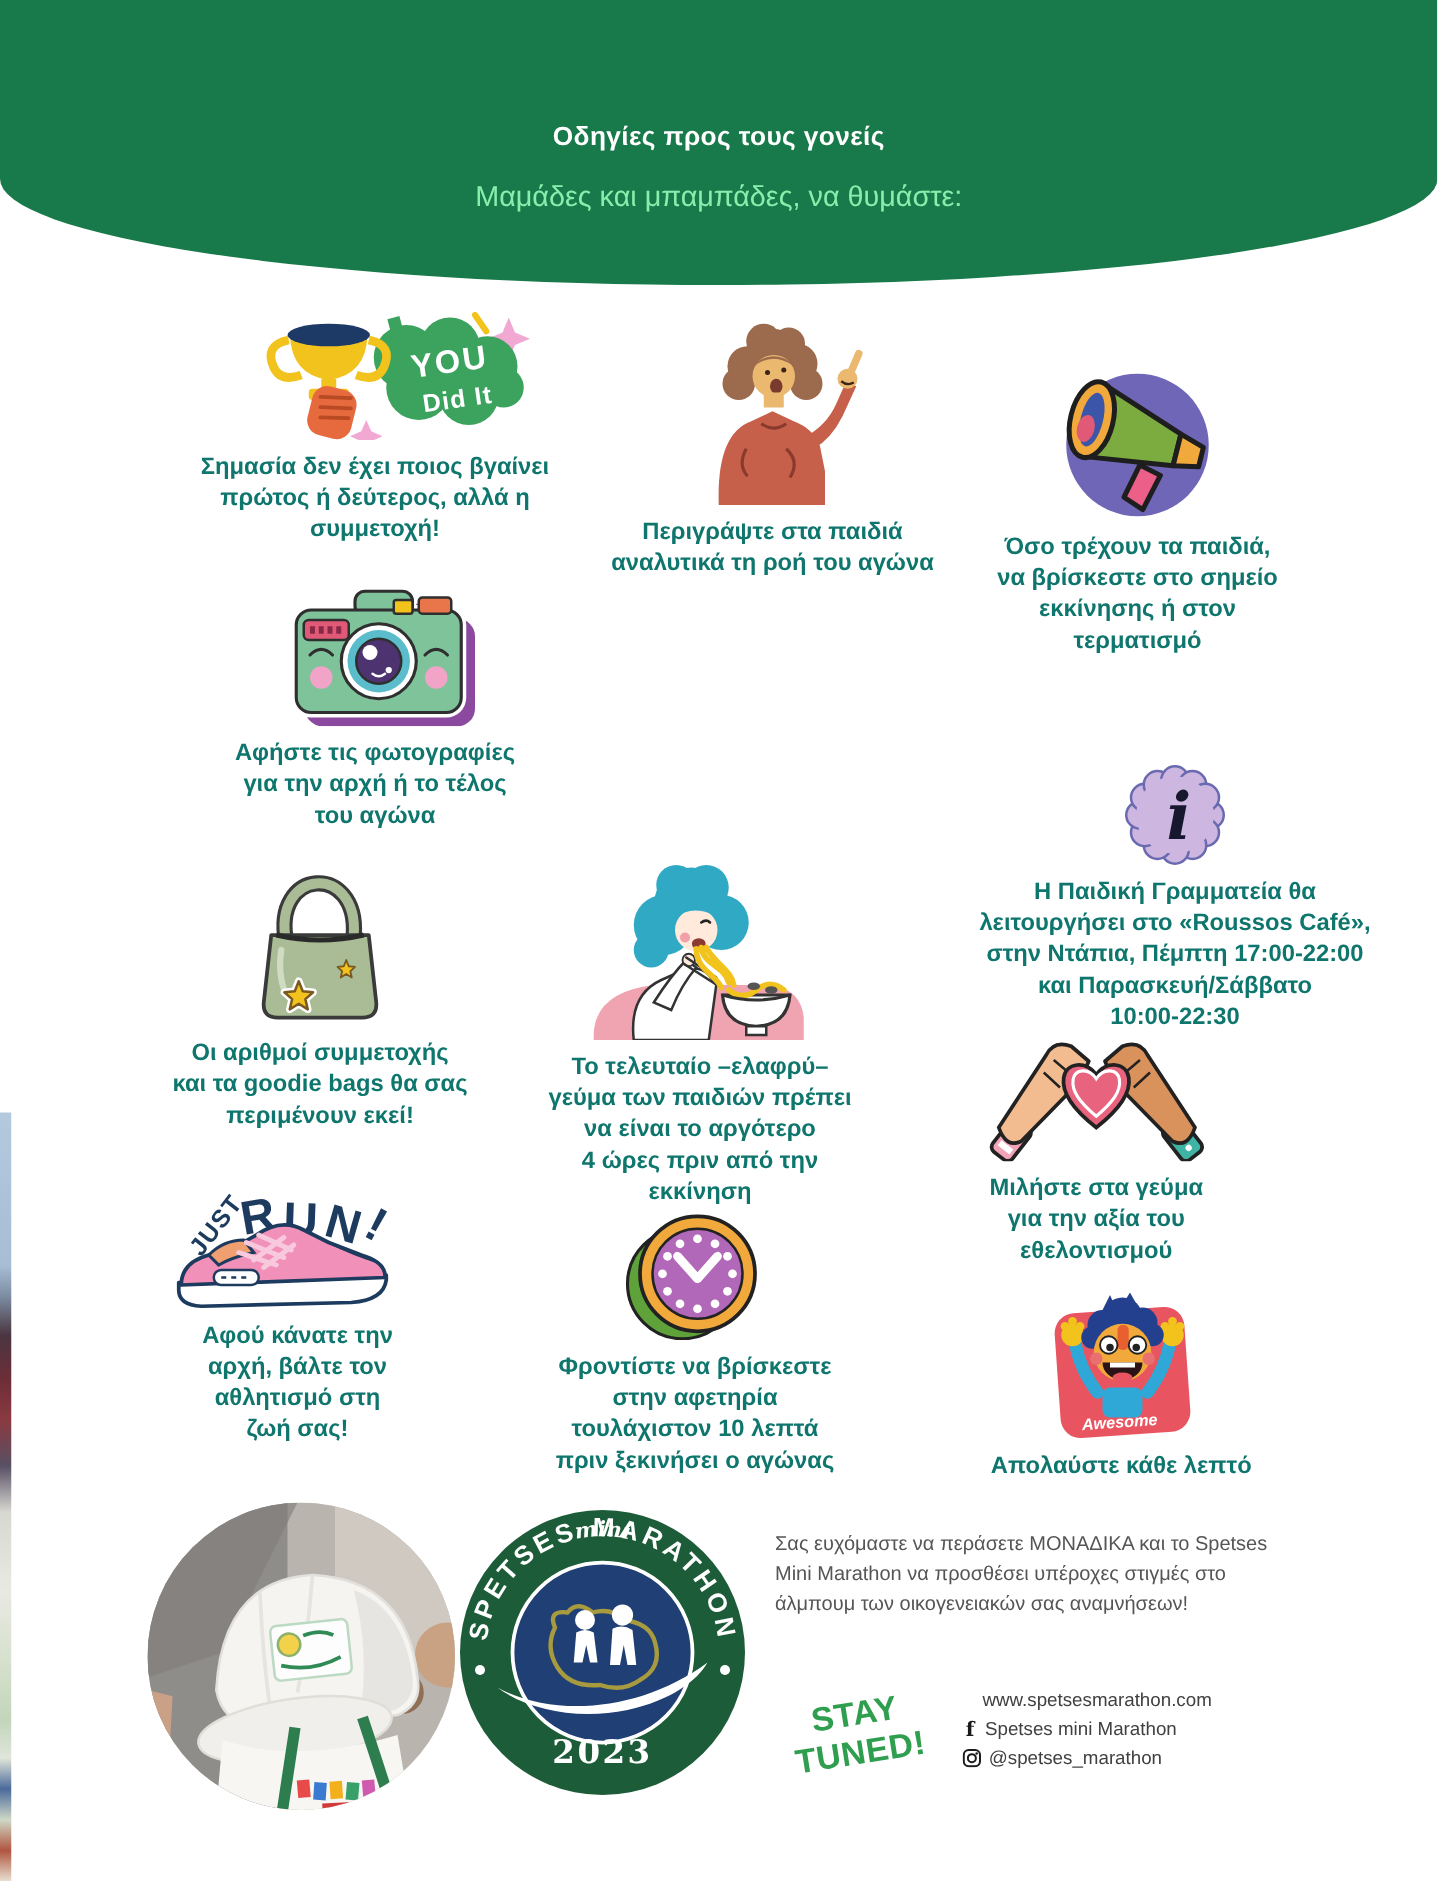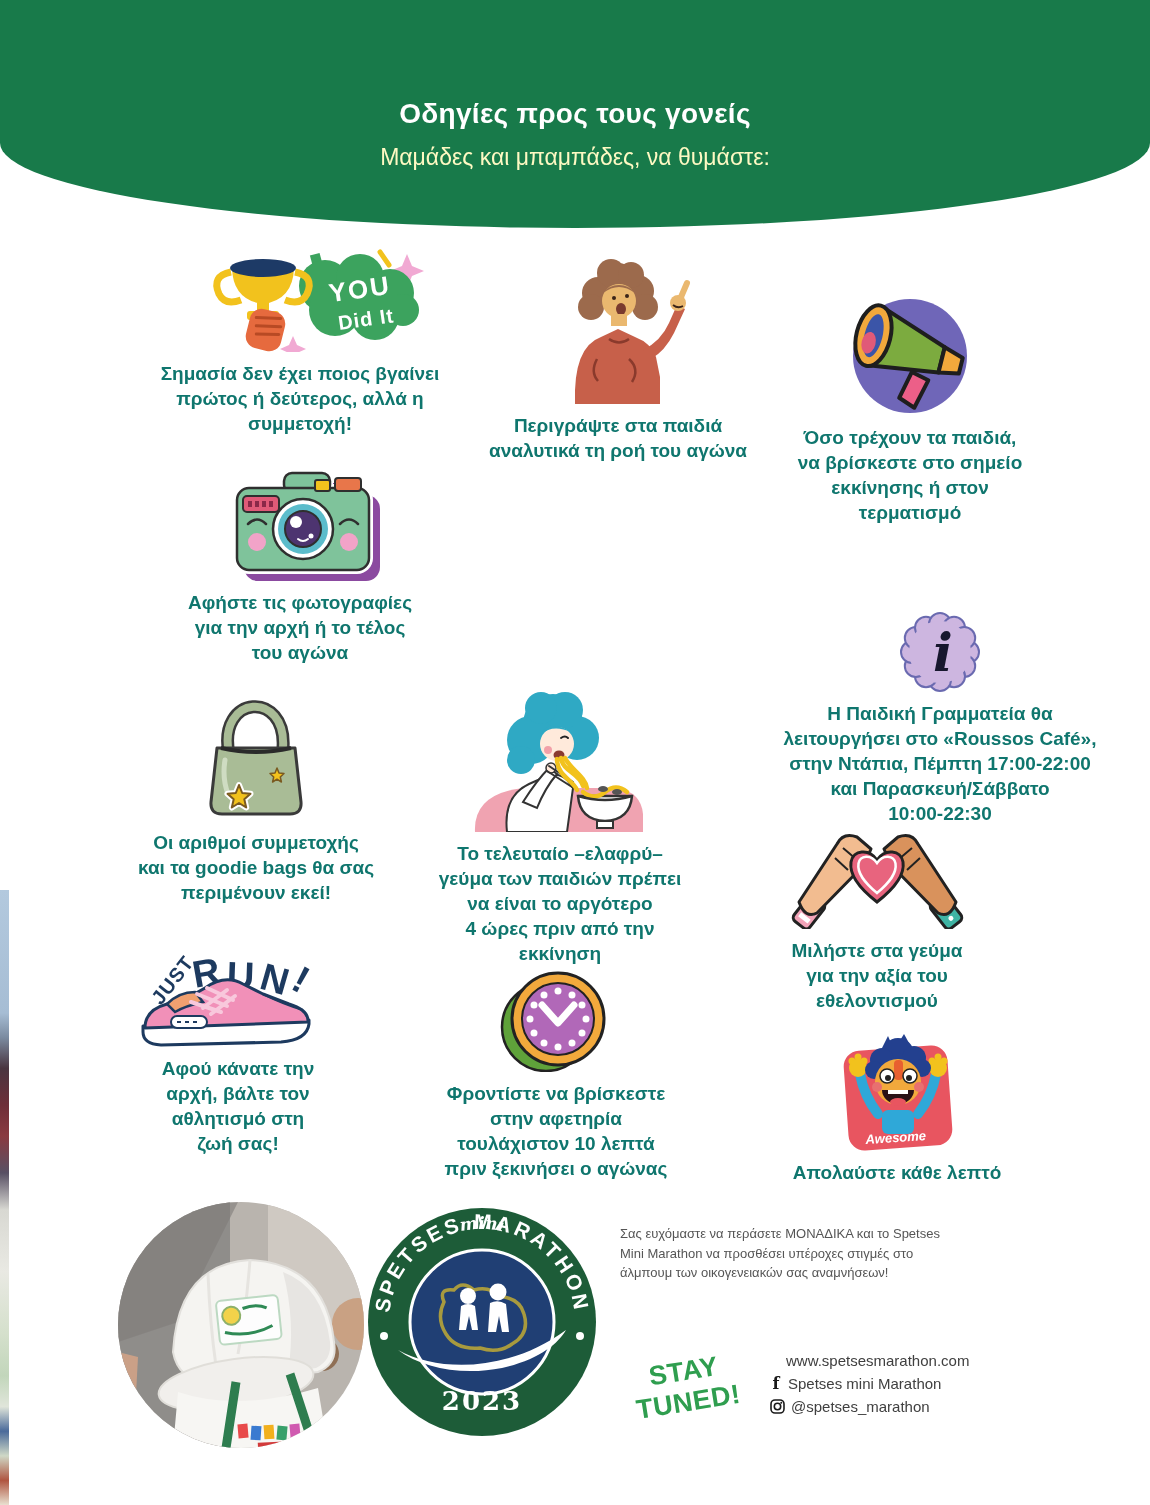--- a/index.html
+++ b/index.html
@@ -7,22 +7,22 @@
   body { font-family:"Liberation Sans", sans-serif; }
   .page { position:relative; width:1150px; height:1505px; background:#ffffff; overflow:hidden; margin:0 auto; }
 
   
   .header {
     position:absolute; left:0; top:0; width:1150px; height:228px;
     background:#187a4a;
     border-radius:0 0 50% 50% / 0 0 85px 85px;
     text-align:center; color:#fff;
   }
-  .header-title { position:absolute; left:0; right:0; top:98px; font-size:28px; font-weight:bold; letter-spacing:.3px; }
-  .header-subtitle { position:absolute; left:0; right:0; top:144px; font-size:23px; color:#fef9c3; font-weight:normal; }
+  .header-title { position:absolute; left:0; right:0; top:98px; font-size:21px; font-weight:bold; letter-spacing:.3px; }
+  .header-subtitle { position:absolute; left:0; right:0; top:144px; font-size:23px; color:#86efac; font-weight:normal; }
 
   
   .tip { position:absolute; text-align:center; }
   .tip .art { display:flex; align-items:flex-end; justify-content:center; }
   .caption {
     font-weight:bold; color:#0f766e; font-size:19px; line-height:1.32;
     white-space:pre-line; margin-top:9px;
   }
 
   
@@ -32,21 +32,21 @@
       #6e2e38 35%, #8a3a40 40%, #585064 46%, #d8d8d2 52%, #e9e9e3 62%,
       #d5e0cc 72%, #c2d6bb 79%, #e0e5da 84%, #4a6a9a 88%, #cfd8c6 92%,
       #b05540 96%, #e8e0d0 100%);
   }
 
   
   .photo-circle { position:absolute; left:118px; top:1202px; width:246px; height:246px; }
   .logo-circle { position:absolute; left:362px; top:1202px; width:240px; height:240px; }
   .footer-message {
     position:absolute; left:620px; top:1224px; width:420px;
-    color:#555; font-size:13px; line-height:1.5; white-space:pre-line;
+    color:#555; font-size:16px; line-height:1.5; white-space:pre-line;
   }
   .stay-tuned {
     position:absolute; left:596px; top:1356px; width:180px;
     color:#2f9e4f; font-weight:bold; font-size:27px; letter-spacing:.5px;
     transform:rotate(-9deg); text-align:center;
   }
   .contact { position:absolute; left:770px; top:1352px; color:#404040; font-size:15px; }
   .contact-row { display:flex; align-items:center; gap:6px; margin-bottom:5px; }
   .contact-row.website { margin-left:16px; }
   .fb-glyph { font-family:"DejaVu Serif", serif; font-weight:bold; font-size:16px; color:#1a1a1a; width:12px; text-align:center; }

